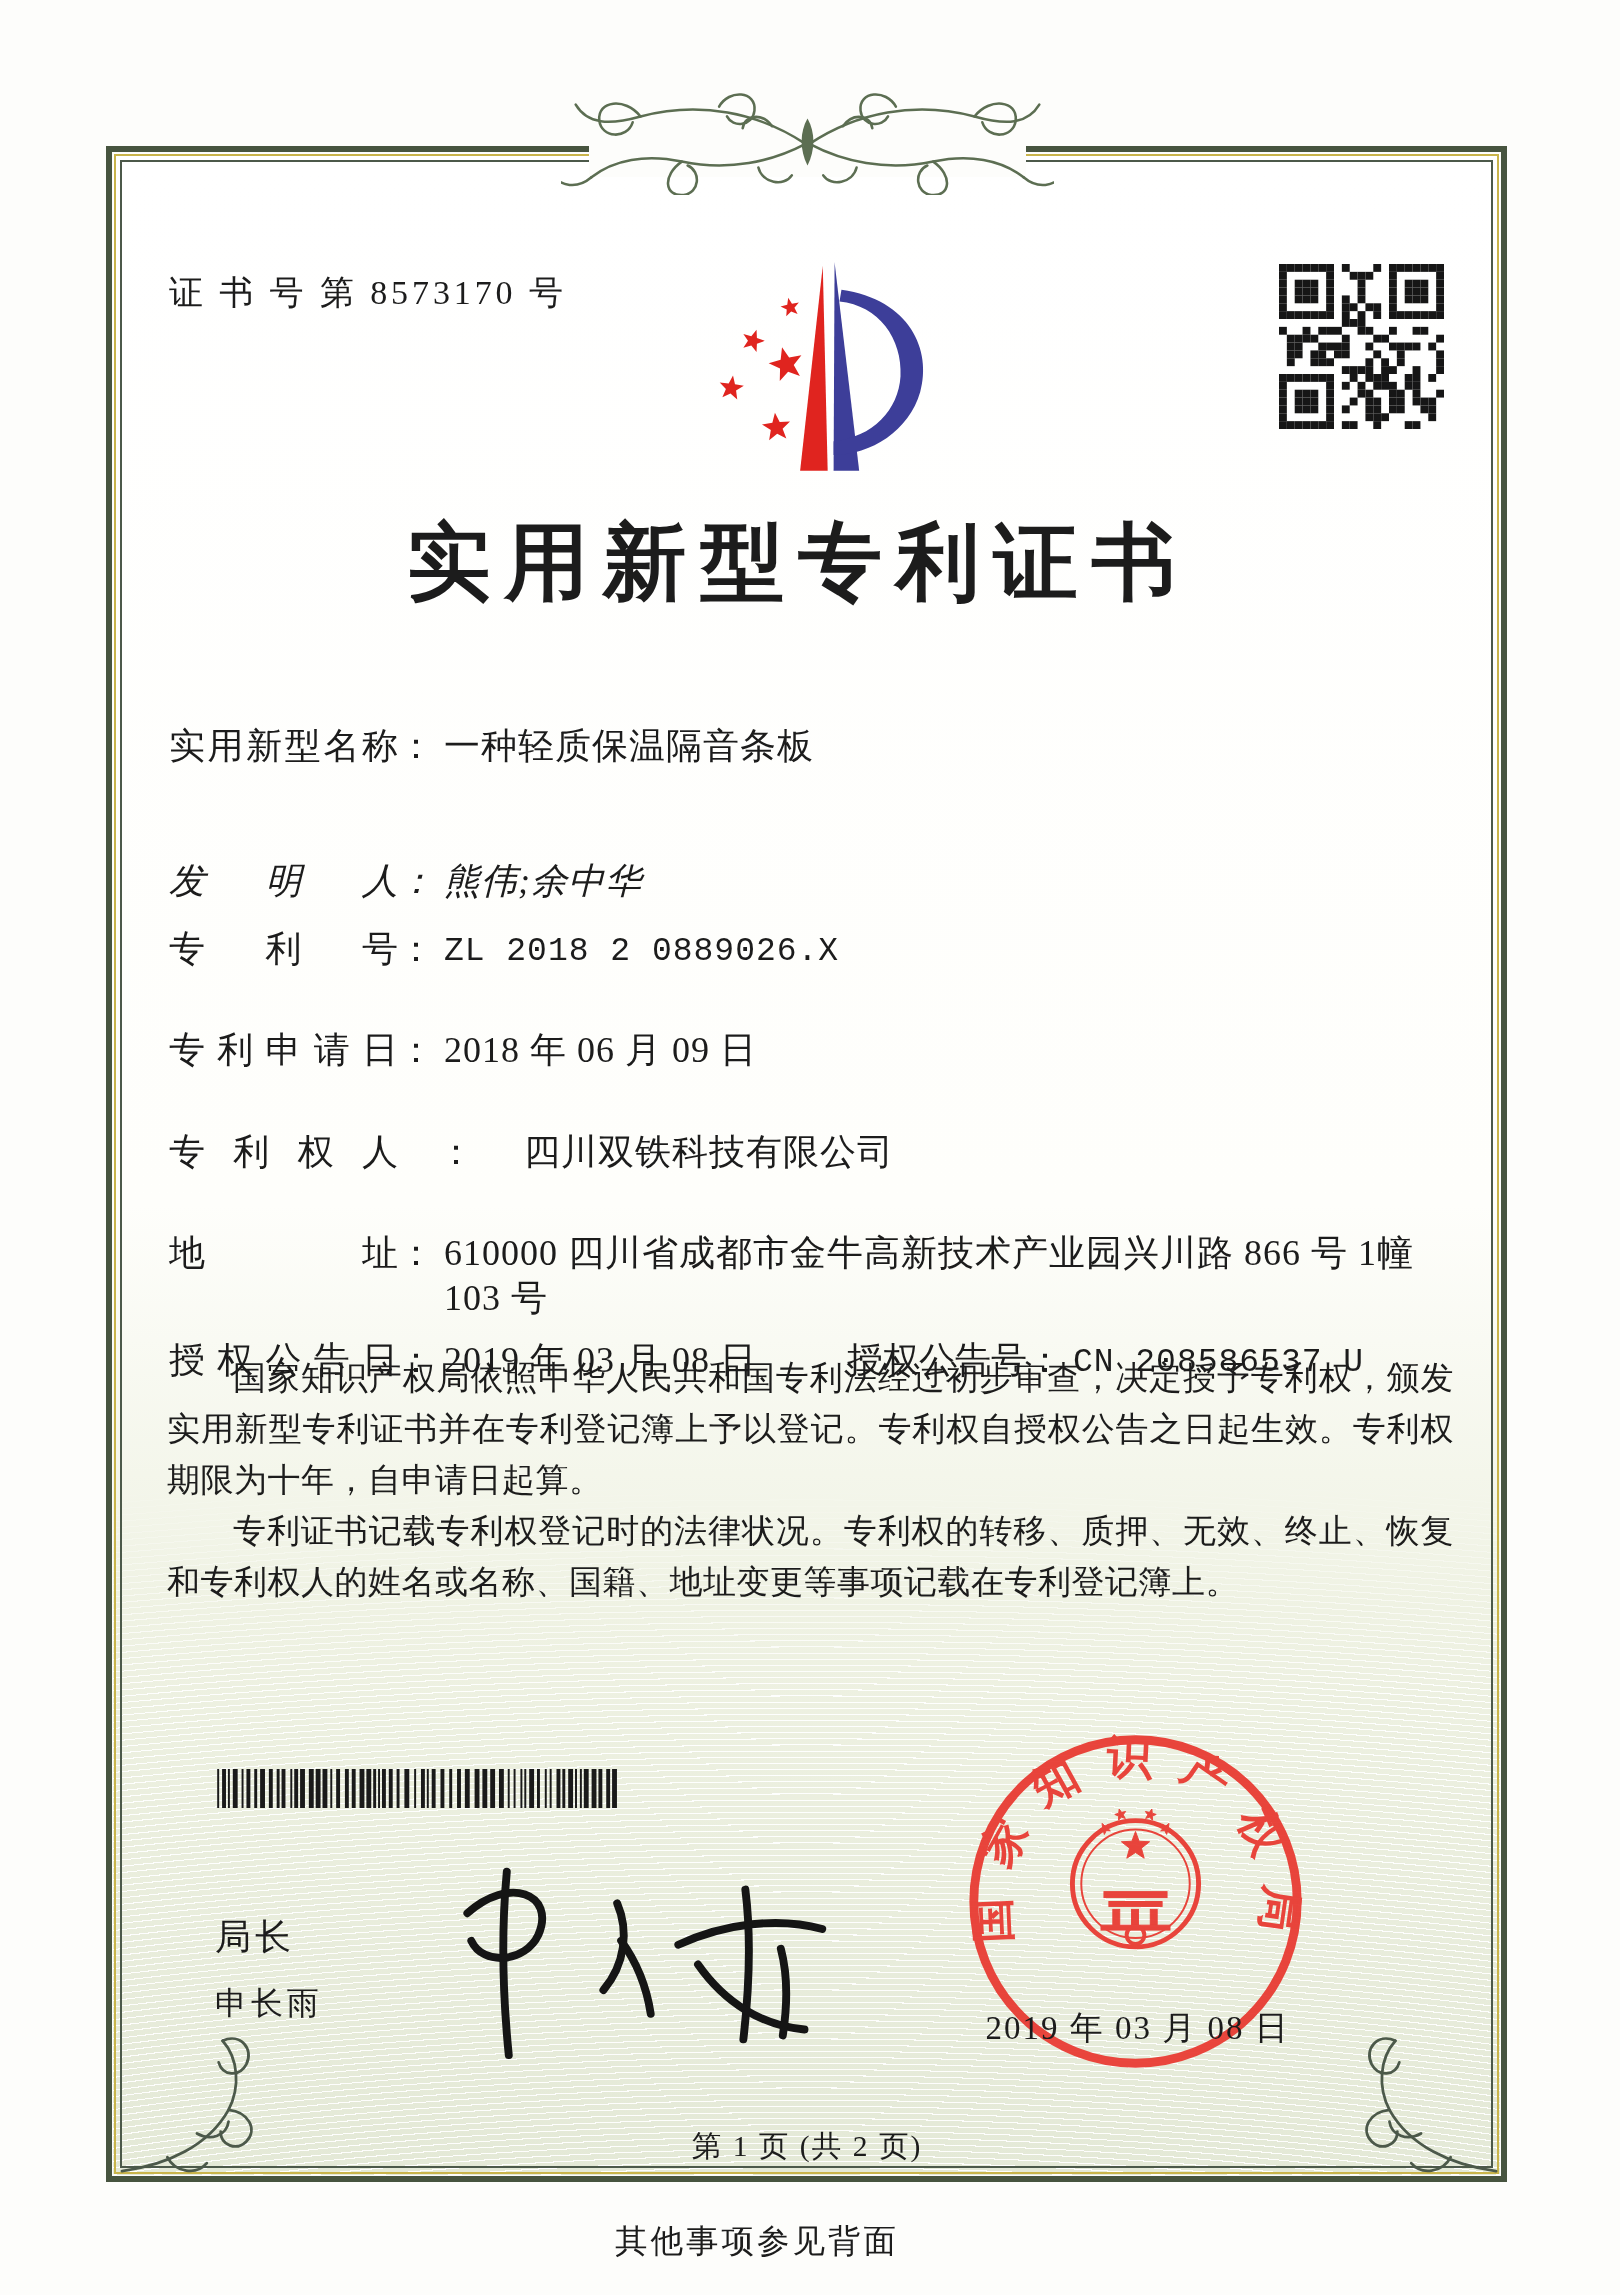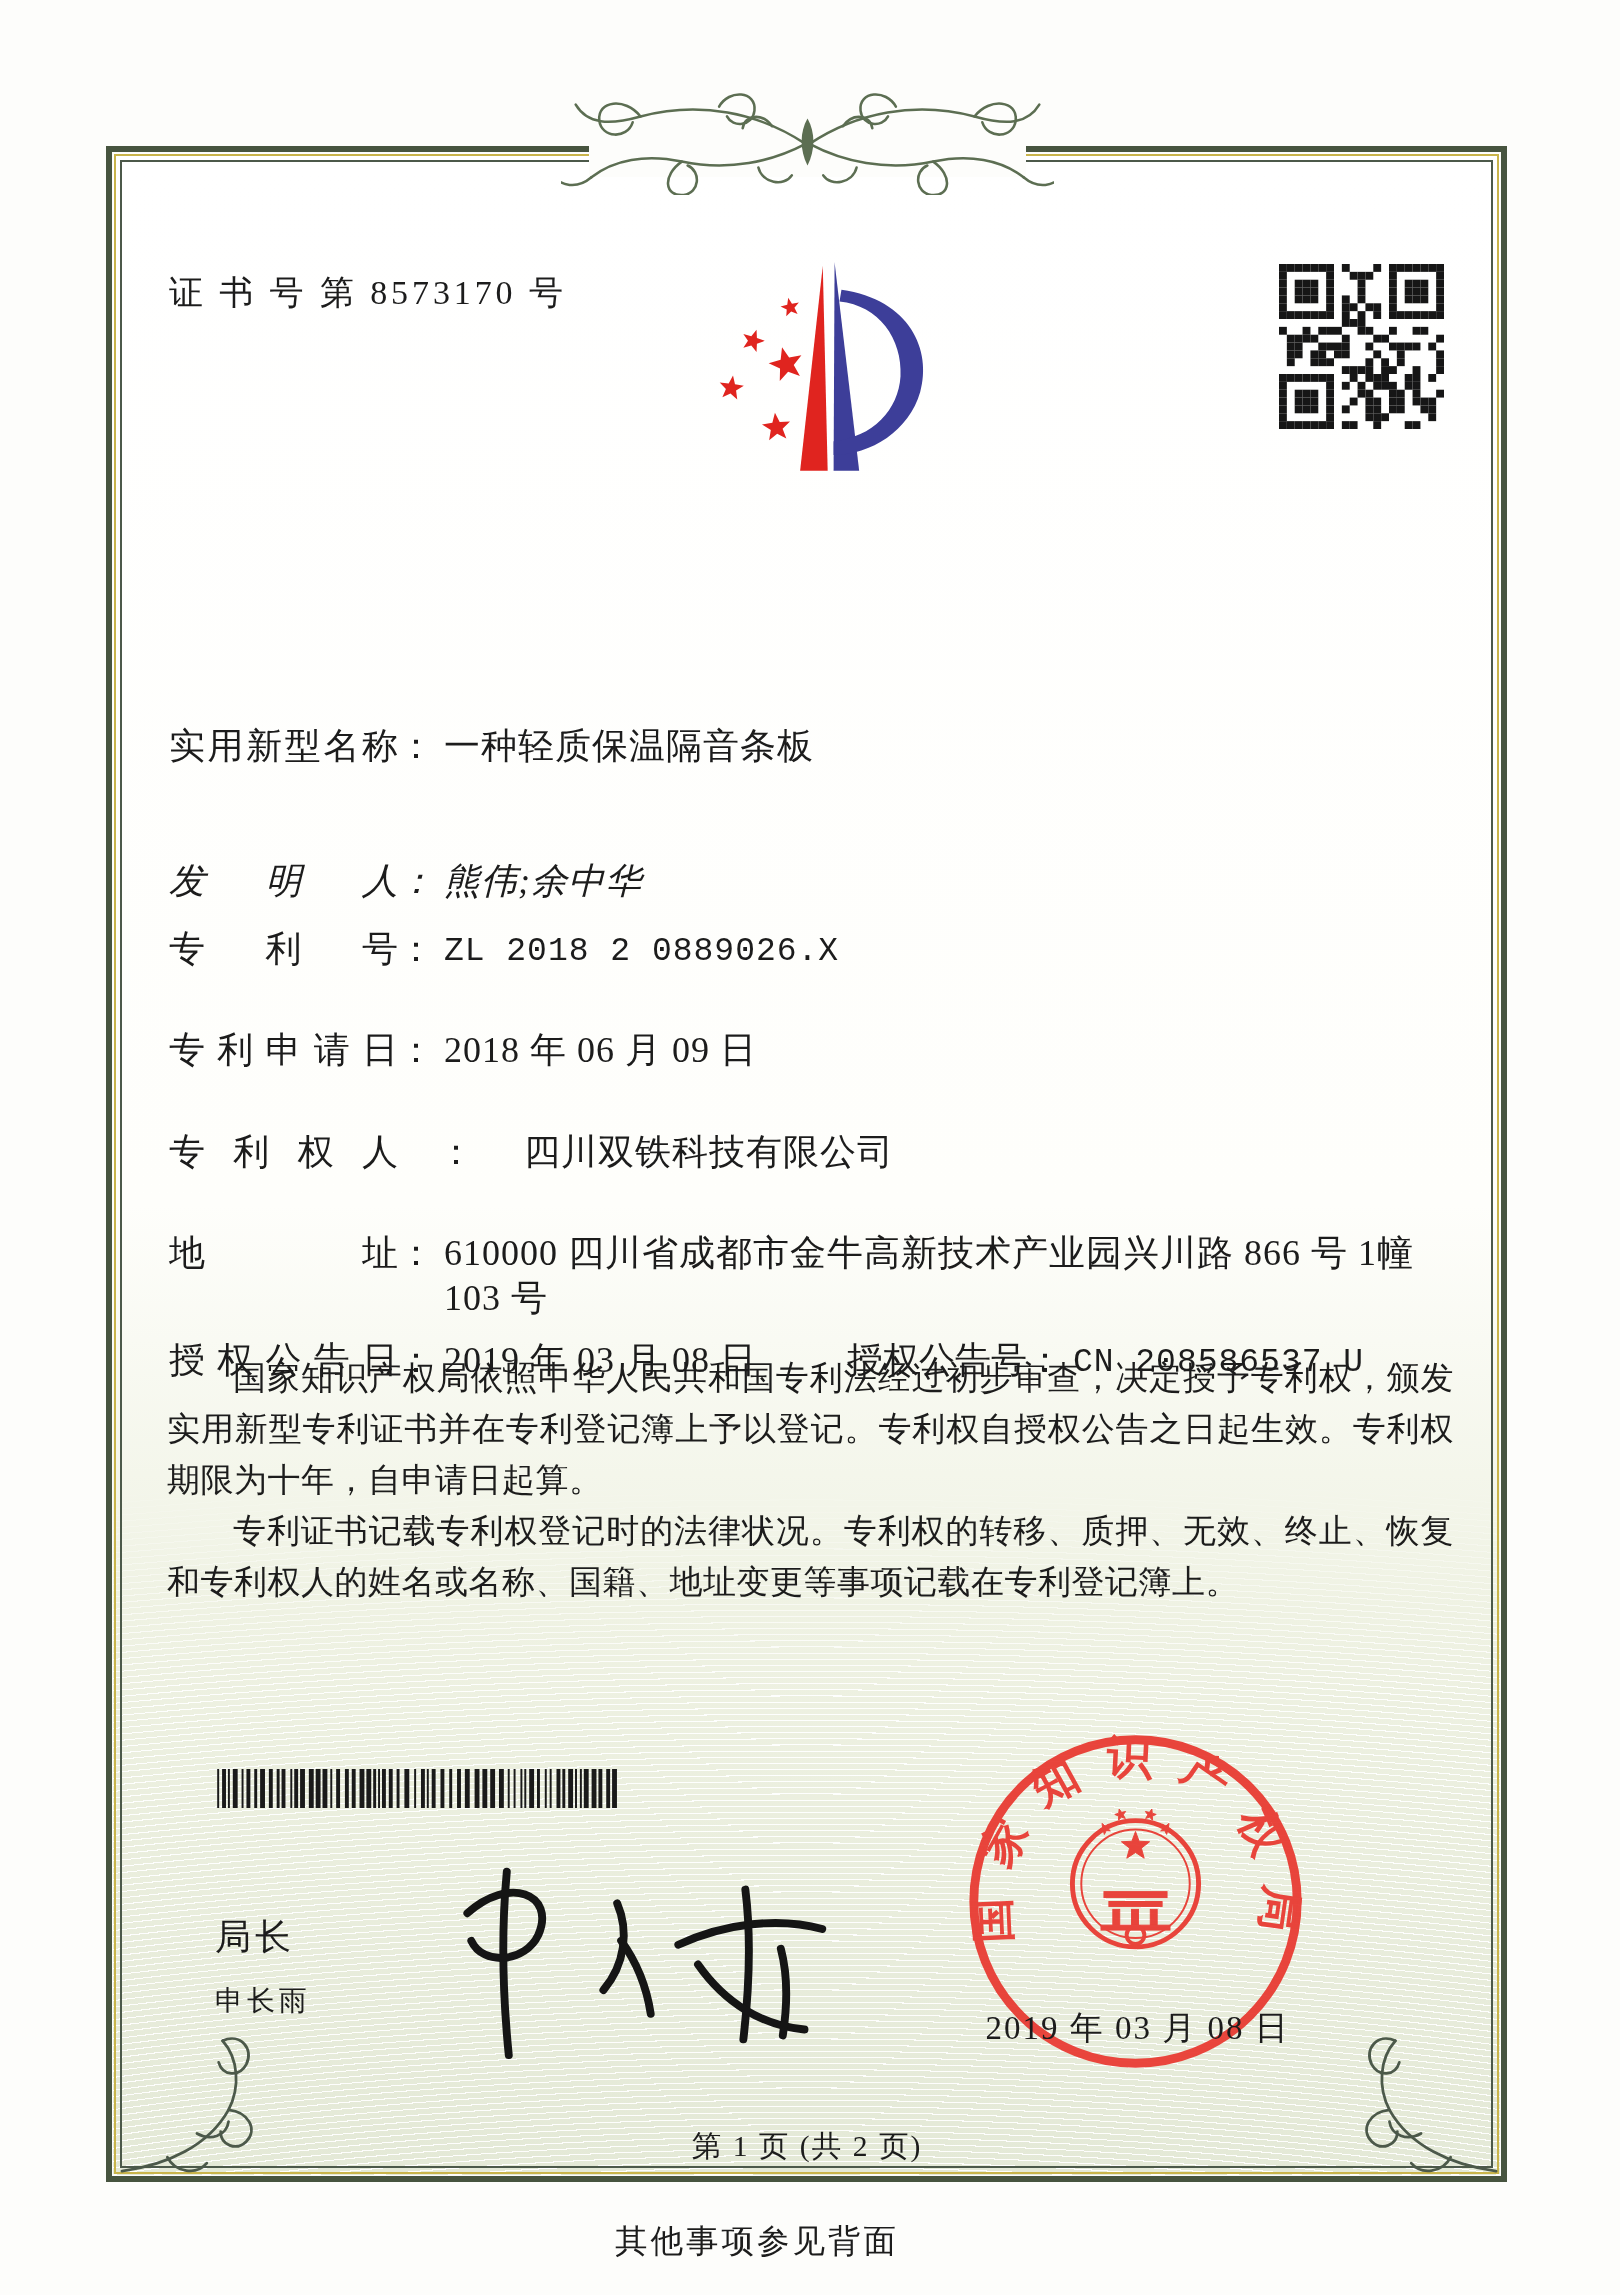--- a/index.html
+++ b/index.html
@@ -39,21 +39,21 @@
   .flabel{display:inline-block;width:229px;text-align:justify;text-align-last:justify;}
   .fcolon{display:inline-block;}
   .fvalue{margin-left:9.9px;letter-spacing:1px;}
   .mono{font-family:"Liberation Mono","DejaVu Sans Mono",monospace;font-size:33px;letter-spacing:1px;padding-top:2px;}
   .addr-value{width:1005px;}
   .grant2{left:847px;top:1338px;}
   .body-text{left:167px;top:1353px;width:1287px;font-size:33px;line-height:51px;
     text-align:justify;letter-spacing:0.5px;}
   .body-text p{margin:0;text-indent:2em;}
   .sig-title{left:215px;top:1913px;font-size:36px;letter-spacing:3.9px;}
-  .sig-name{left:215px;top:1982px;font-size:28px;letter-spacing:3.9px;}
+  .sig-name{left:215px;top:1982px;font-size:32px;letter-spacing:3.9px;}
   .seal-wrap{left:960px;top:1726px;z-index:7;}
   .seal-date{left:980px;top:2006px;width:315px;text-align:center;font-size:33px;
     letter-spacing:2px;z-index:8;}
   .page-num{left:807px;top:2126px;transform:translateX(-50%);font-size:29.6px;letter-spacing:2px;}
   .back-note{left:757px;top:2220px;transform:translateX(-50%);font-size:32.5px;letter-spacing:3px;}
 </style>
 </head>
 <body>
 
 <div class="page">
@@ -337,20 +337,21 @@
         <rect x="40" y="160" width="8" height="8" fill="#161616"></rect>
         <rect x="48" y="160" width="8" height="8" fill="#161616"></rect>
         <rect x="64" y="160" width="8" height="8" fill="#161616"></rect>
         <rect x="72" y="160" width="8" height="8" fill="#161616"></rect>
         <rect x="96" y="160" width="8" height="8" fill="#161616"></rect>
         <rect x="128" y="160" width="8" height="8" fill="#161616"></rect>
         <rect x="136" y="160" width="8" height="8" fill="#161616"></rect>
       </svg>
   </div>
 
+  <div class="abs title">实用新型专利证书</div>
 
   <div class="abs frow" style="top:724px;">
     <span class="flabel">实用新型名称</span>
       <span class="fcolon">：</span>
     <span class="fvalue">一种轻质保温隔音条板</span>
   </div>
   <div class="abs frow" style="top:859px;font-style:italic;">
     <span class="flabel">发明人</span>
       <span class="fcolon">：</span>
     <span class="fvalue">熊伟;余中华</span>

